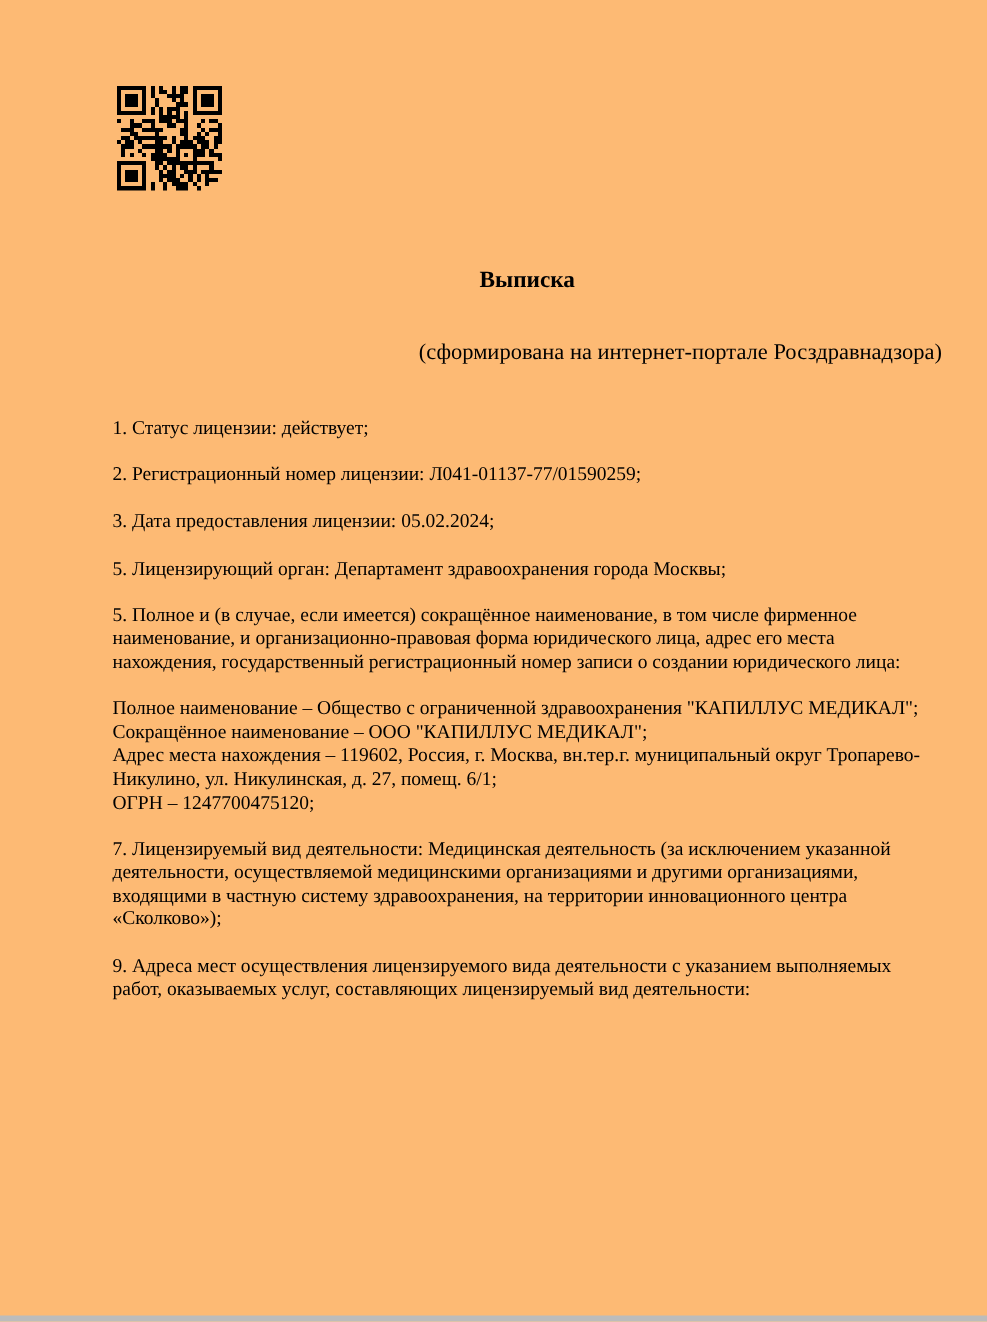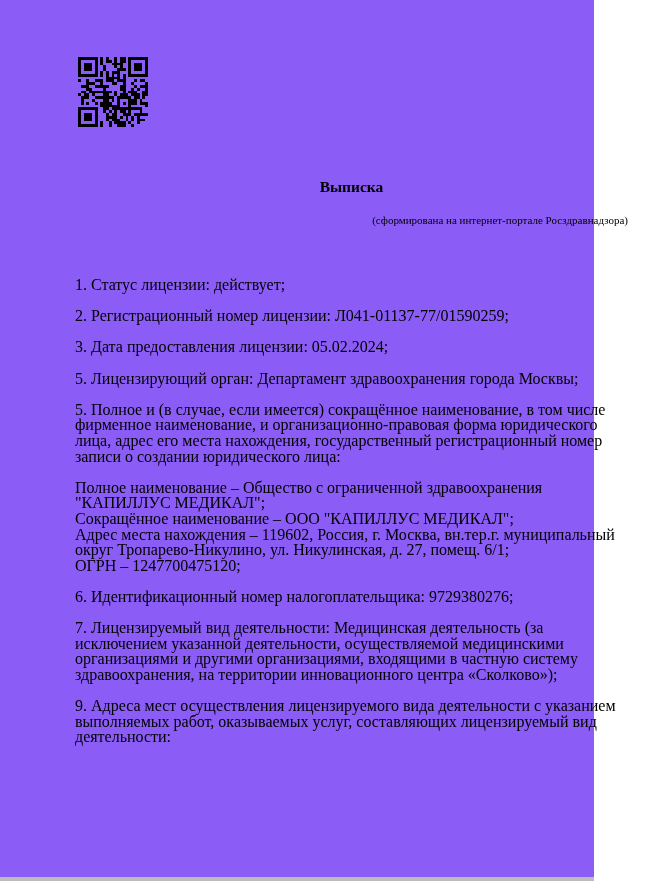--- a/index.html
+++ b/index.html
@@ -5,50 +5,50 @@
   html, body { margin: 0; padding: 0; }
   body {
     width: 658px; height: 881px;
     background: #ffffff;
     font-family: "Liberation Serif", "DejaVu Serif", serif;
     color: #000000;
     overflow: hidden;
   }
   .page {
     position: relative;
-    width: 594px; height: 881px;
-    background: #8b5cf6;
+    width: 658px; height: 881px;
+    background: #fdba74;
   }
   .qr {
     position: absolute;
     left: 78px; top: 57px;
     width: 70px; height: 70px;
     line-height: 0;
   }
   .doc-col {
     position: absolute;
     left: 75px;
     width: 553px;
   }
   .heading {
     top: 179px;
     text-align: center;
     font-weight: bold;
     font-size: 15.5px;
     line-height: 16.5px;
   }
   .note {
-    top: 213px;
+    top: 228px;
     text-align: right;
-    font-size: 11px;
+    font-size: 15px;
     line-height: 14px;
   }
   .content {
     top: 277px;
-    font-size: 16px;
+    font-size: 13px;
     line-height: 15.6px;
   }
   .block { margin: 0 0 15.6px 0; }
   .block:last-child { margin-bottom: 0; }
   .line { margin: 0; }
   .page-edge {
     position: absolute;
     left: 0; bottom: 0;
     width: 100%; height: 4px;
     background: #bcbcbc;
@@ -413,23 +413,20 @@
       <div class="block">
         <div class="line">5. Полное и (в случае, если имеется) сокращённое наименование, в том числе фирменное наименование, и организационно-правовая форма юридического лица, адрес его места нахождения, государственный регистрационный номер записи о создании юридического лица:</div>
       </div>
       <div class="block">
         <div class="line">Полное наименование – Общество с ограниченной здравоохранения "КАПИЛЛУС МЕДИКАЛ";</div>
         <div class="line">Сокращённое наименование – ООО "КАПИЛЛУС МЕДИКАЛ";</div>
         <div class="line">Адрес места нахождения – 119602, Россия, г. Москва, вн.тер.г. муниципальный округ Тропарево-Никулино, ул. Никулинская, д. 27, помещ. 6/1;</div>
         <div class="line">ОГРН – 1247700475120;</div>
       </div>
       <div class="block">
-        <div class="line">6. Идентификационный номер налогоплательщика: 9729380276;</div>
-      </div>
-      <div class="block">
         <div class="line">7. Лицензируемый вид деятельности: Медицинская деятельность (за исключением указанной деятельности, осуществляемой медицинскими организациями и другими организациями, входящими в частную систему здравоохранения, на территории инновационного центра «Сколково»);</div>
       </div>
       <div class="block">
         <div class="line">9. Адреса мест осуществления лицензируемого вида деятельности с указанием выполняемых работ, оказываемых услуг, составляющих лицензируемый вид деятельности:</div>
       </div>
     </div>
 
   <div class="page-edge"></div>
 
 </div>

